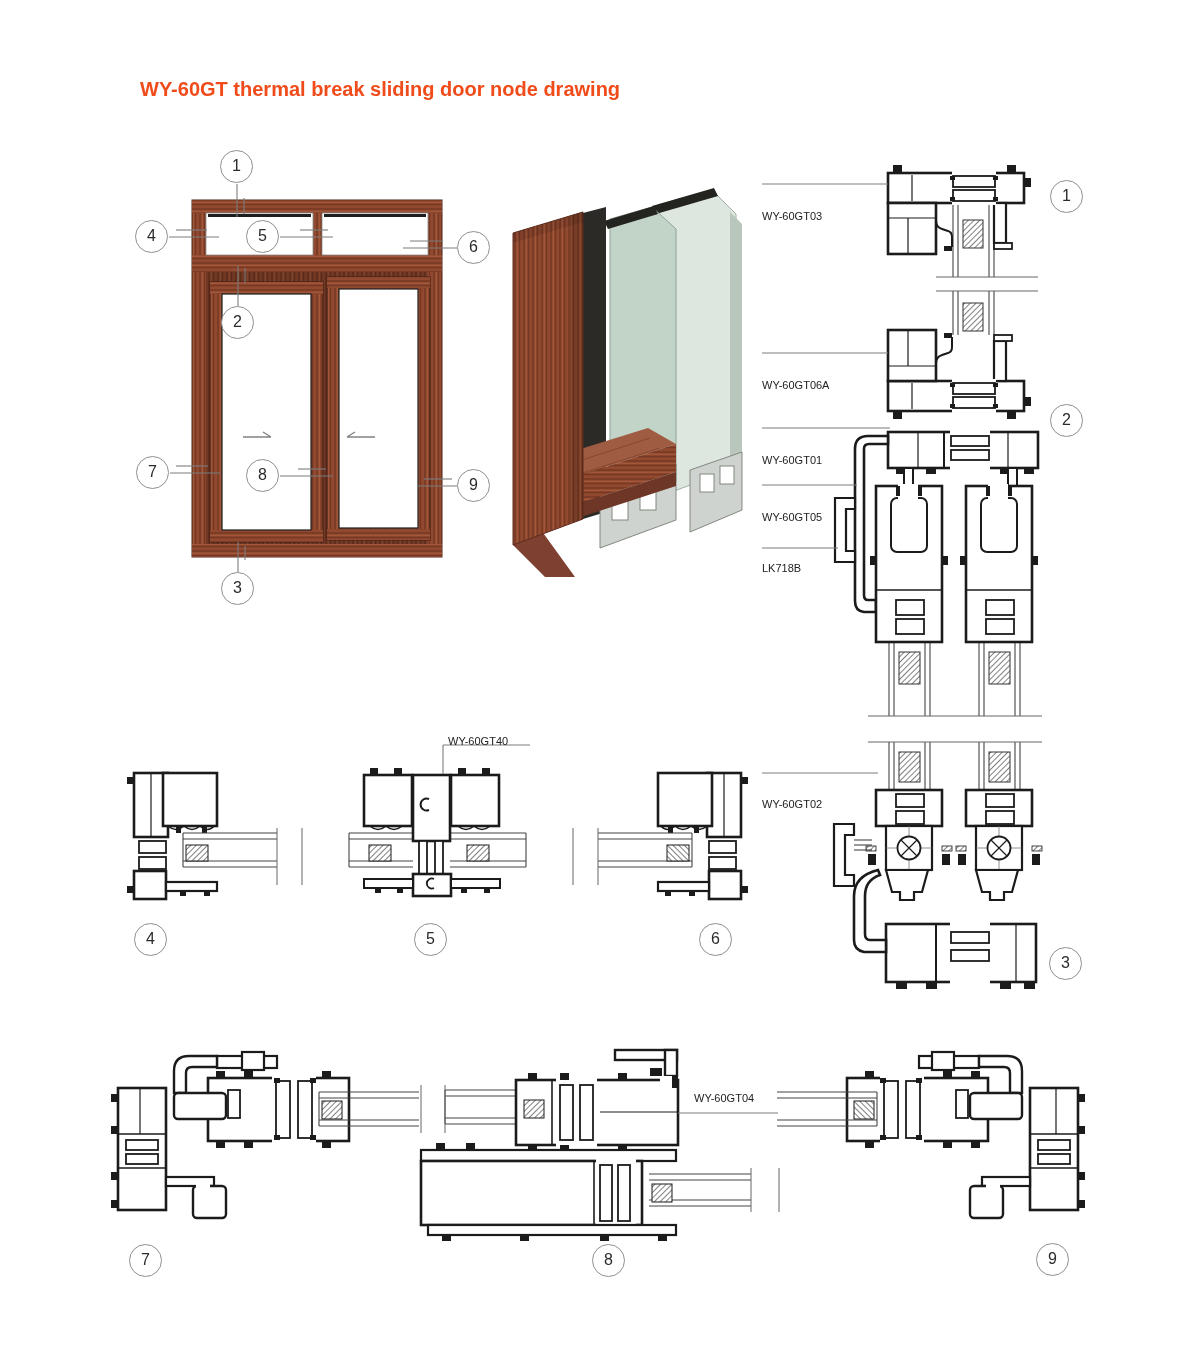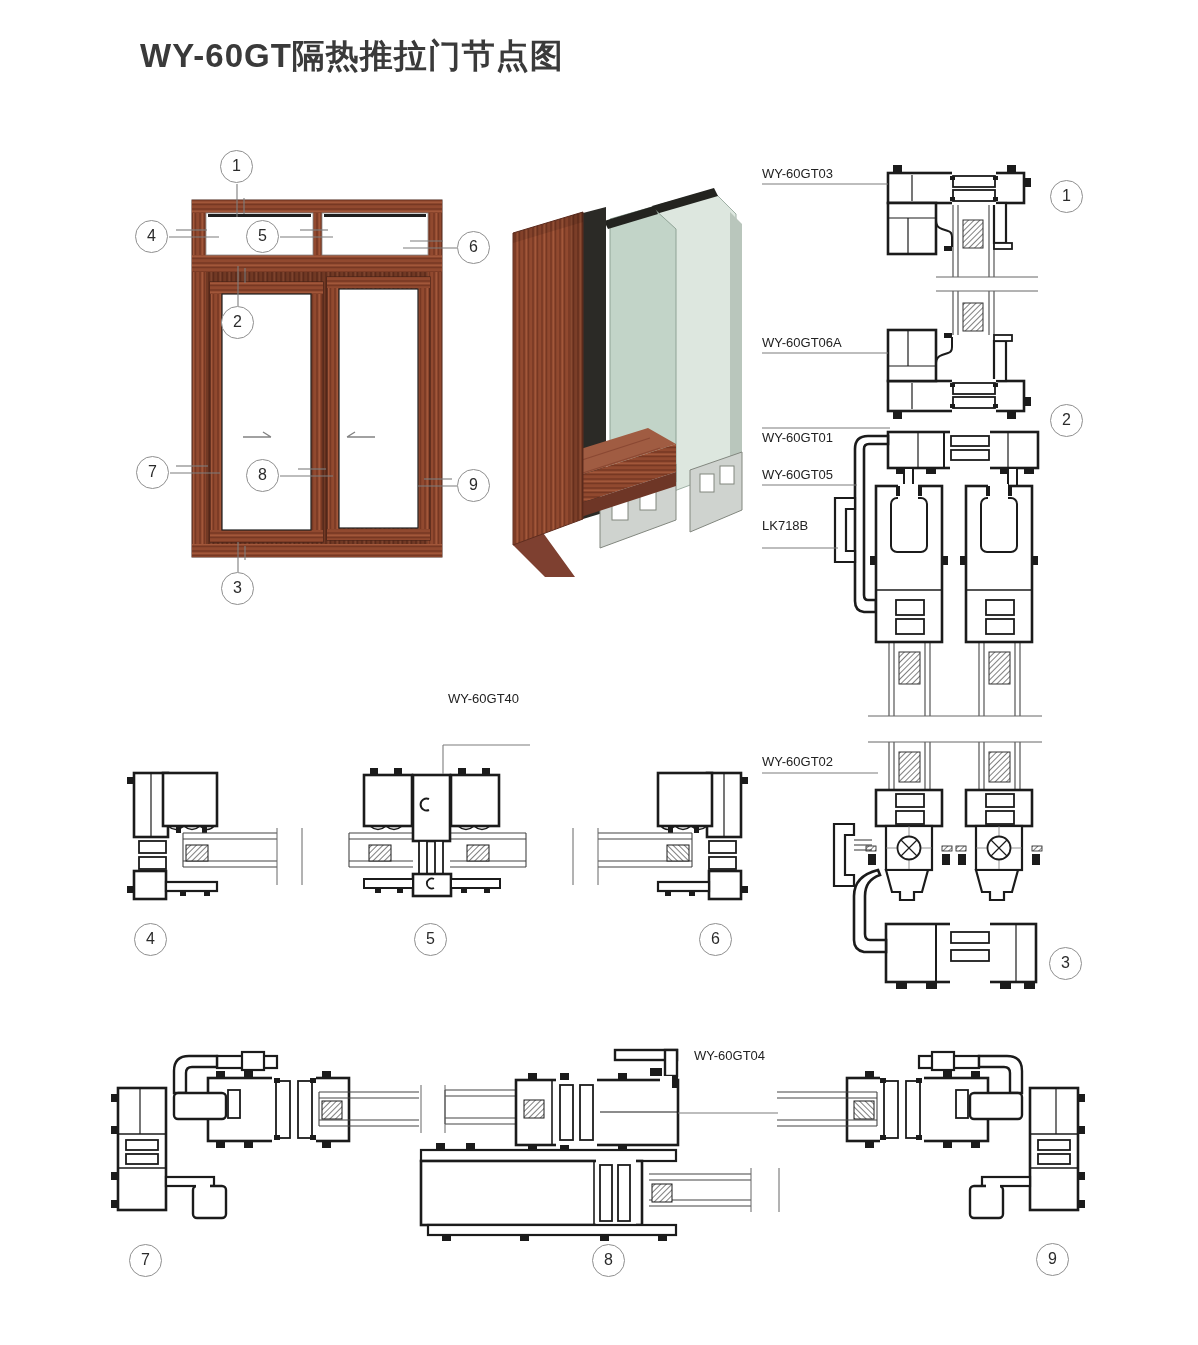--- a/index.html
+++ b/index.html
@@ -3,31 +3,31 @@
 <meta charset="utf-8">
 <style>
   html,body{margin:0;padding:0;background:#fff;}
   #page{position:relative;width:1198px;height:1345px;background:#fff;overflow:hidden;
         font-family:"Liberation Sans", sans-serif;}
   #art{position:absolute;left:0;top:0;}
   .title{position:absolute;left:140px;top:34px;font-size:33px;font-weight:bold;
          color:#3a3a3a;letter-spacing:1px;white-space:nowrap;}
   .subtitle{position:absolute;left:140px;top:78px;font-size:20px;font-weight:bold;
          color:#f04b1a;white-space:nowrap;}
-  .plabel{position:absolute;font-size:13px;color:#222;white-space:nowrap;}
+  .plabel{position:absolute;font-size:11px;color:#222;white-space:nowrap;margin-top:44px;}
   .callout{position:absolute;width:33px;height:33px;border:1.3px solid #8f8f8f;
          border-radius:50%;background:#fff;box-sizing:border-box;
          font-size:16px;color:#2b2b2b;text-align:center;line-height:30px;}
 </style>
 </head>
 <body>
 
 <div id="page">
 
-  <div class="title">WY-60GT隔热推拉门节点图</div>
+  <div class="subtitle">WY-60GT thermal break sliding door node drawing</div>
 
   <svg id="art" width="1198" height="1345" viewBox="0 0 1198 1345">
     <defs>
       <pattern id="hatch" width="4" height="4" patternUnits="userSpaceOnUse" patternTransform="rotate(45)">
         <rect width="4" height="4" fill="#fff"></rect>
         <line x1="0" y1="0" x2="0" y2="4" stroke="#555" stroke-width="1.5"></line>
       </pattern>
       <pattern id="wgV" width="9" height="9" patternUnits="userSpaceOnUse">
         <rect width="9" height="9" fill="#91492f"></rect>
         <path d="M2,0 V9 M6.5,0 V9" stroke="#773823" stroke-width="1.5"></path>
@@ -449,21 +449,21 @@
         <line x1="751" y1="1168" x2="751" y2="1212"></line>
           <line x1="779" y1="1168" x2="779" y2="1212"></line>
       </g>
 
       <line x1="678" y1="1113" x2="778" y2="1113" stroke="#7d7d7d" stroke-width="1.1"></line>
     </g>
   </svg>
 
   <div class="plabel" style="left:762px;top:166px">WY-60GT03</div>
   <div class="plabel" style="left:762px;top:335px">WY-60GT06A</div>
-  <div class="plabel" style="left:762px;top:430px">WY-60GT01</div>
+  <div class="plabel" style="left:762px;top:410px">WY-60GT01</div>
   <div class="plabel" style="left:762px;top:467px">WY-60GT05</div>
   <div class="plabel" style="left:762px;top:518px">LK718B</div>
   <div class="plabel" style="left:762px;top:754px">WY-60GT02</div>
   <div class="plabel" style="left:448px;top:691px">WY-60GT40</div>
   <div class="plabel" style="left:694px;top:1048px">WY-60GT04</div>
 
   <div class="callout" style="left:220px;top:150px">1</div>
   <div class="callout" style="left:221px;top:306px">2</div>
   <div class="callout" style="left:221px;top:572px">3</div>
   <div class="callout" style="left:135px;top:220px">4</div>

